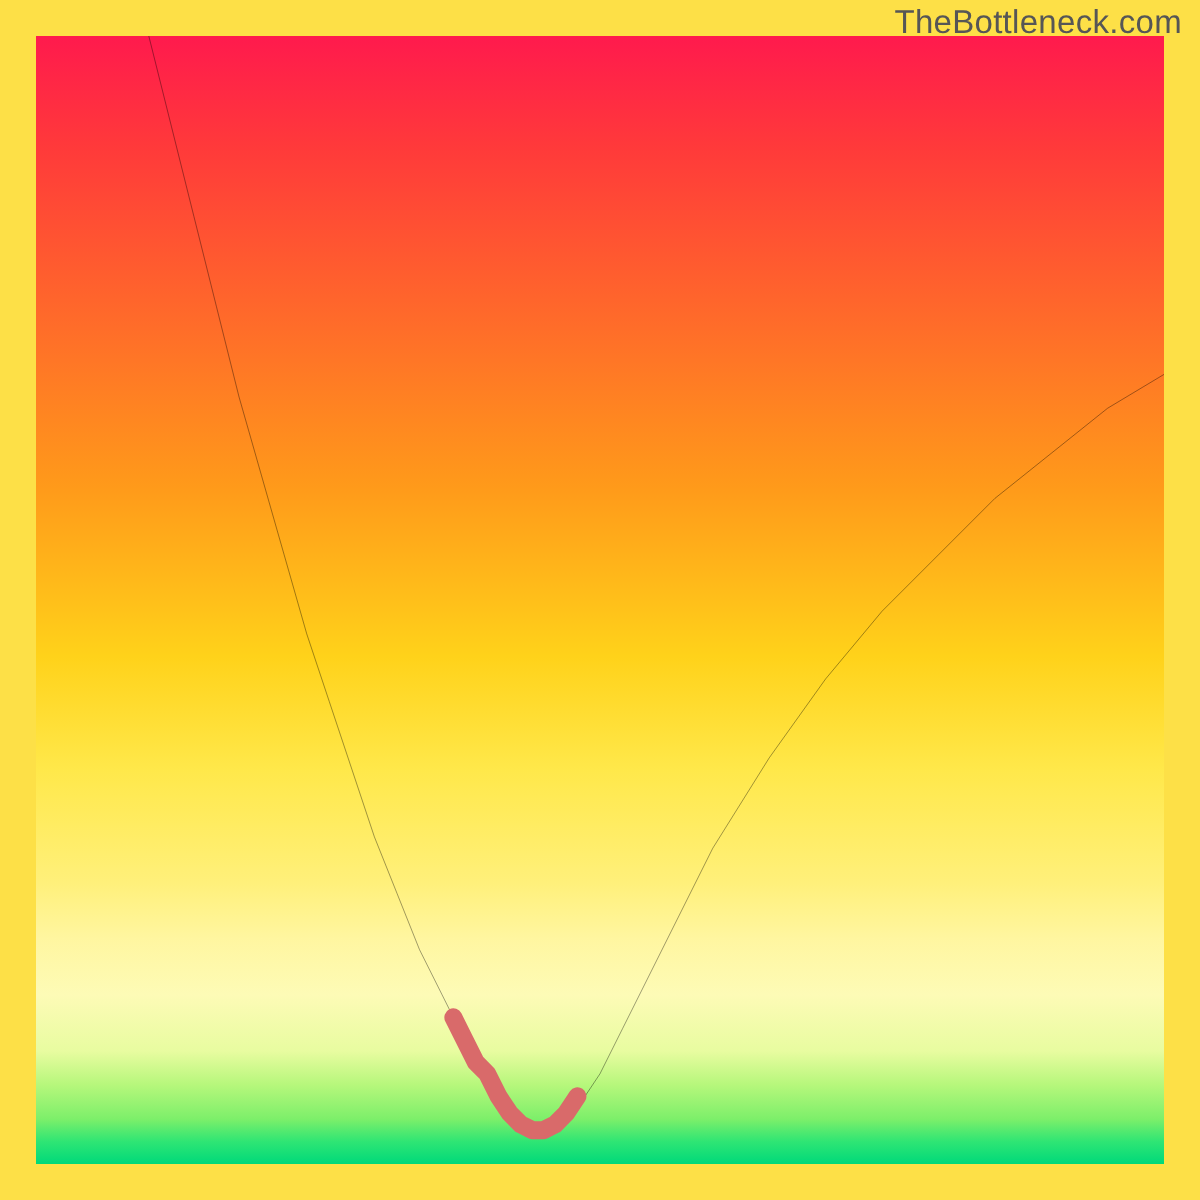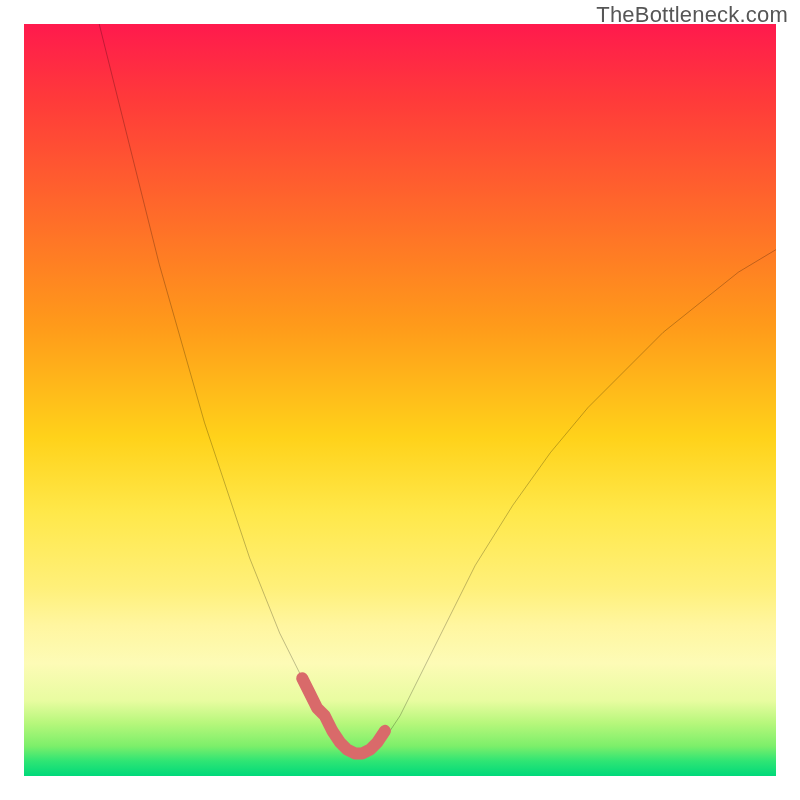--- a/index.html
+++ b/index.html
@@ -10,21 +10,21 @@
     background: #000;
     overflow: hidden;
     font-family: Arial, Helvetica, sans-serif;
   }
   .frame {
     position: absolute;
     left: 0;
     top: 0;
     width: 800px;
     height: 800px;
-    background: #ffffff;
+    background: #fde047;
   }
   .plot-area {
     position: absolute;
     left: 24px;
     top: 24px;
     width: 752px;
     height: 752px;
     overflow: hidden;
   }
   .gradient {

